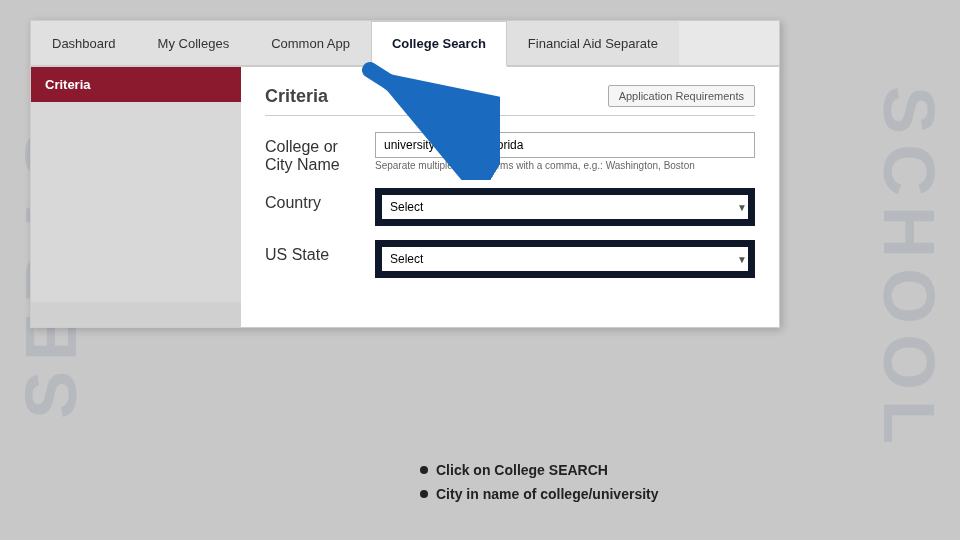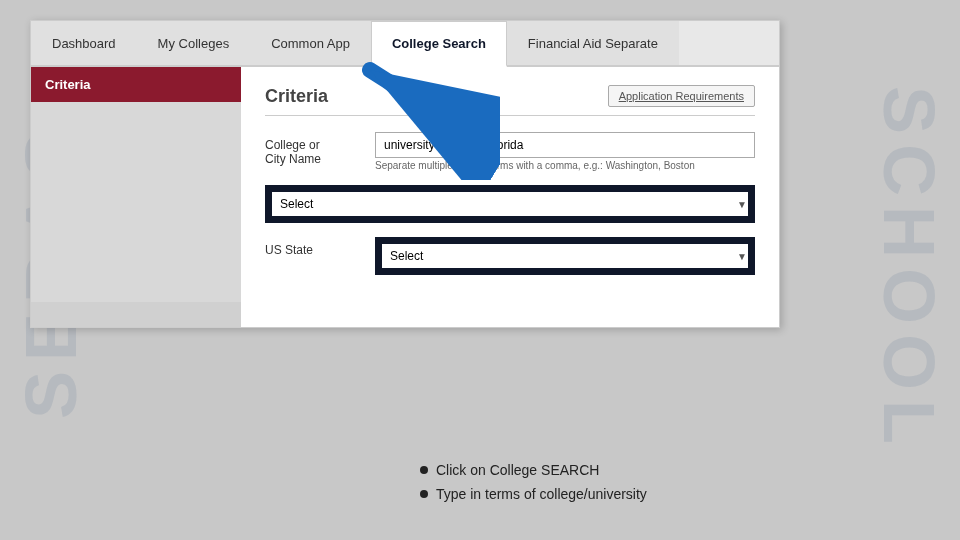--- a/index.html
+++ b/index.html
@@ -132,32 +132,31 @@
     }
 
     .app-req-btn {
       font-size: 11px;
       color: #555;
       border: 1px solid #aaa;
       padding: 4px 10px;
       background: #f5f5f5;
       cursor: pointer;
       border-radius: 2px;
-      text-decoration: underline;
     }
 
     .form-row {
       display: flex;
       align-items: flex-start;
       margin-bottom: 14px;
     }
 
     .form-label {
       width: 110px;
-      font-size: 12px;
+      font-size: 16px;
       color: #333;
       padding-top: 6px;
       flex-shrink: 0;
     }
 
     .form-field {
       flex: 1;
     }
 
     .form-input {
@@ -215,21 +214,21 @@
       bottom: 30px;
       left: 420px;
       z-index: 5;
     }
 
     .bullet-item {
       display: flex;
       align-items: center;
       margin-bottom: 8px;
       font-size: 14px;
-      font-weight: normal;
+      font-weight: bold;
       color: #222;
     }
 
     .bullet-dot {
       width: 8px;
       height: 8px;
       background: #222;
       border-radius: 50%;
       margin-right: 8px;
       flex-shrink: 0;
@@ -266,20 +265,21 @@
 
       <div class="form-row">
         <div class="form-label">College or<br>City Name</div>
         <div class="form-field">
           <input type="text" class="form-input" value="university of central florida" style="">
           <div class="form-hint">Separate multiple search terms with a comma, e.g.: Washington, Boston</div>
         </div>
       </div>
 
       <div class="form-row">
+        <div class="form-label">Country</div>
         <div class="form-field">
           <div class="select-wrapper">
             <select class="form-select">
               <option>Select</option>
             </select>
             <span class="select-arrow">▼</span>
           </div>
         </div>
       </div>
 
@@ -311,15 +311,15 @@
   </svg>
 </div>
 
 <div class="bullets-area">
   <div class="bullet-item">
     <div class="bullet-dot"></div>
     <span>Click on College SEARCH</span>
   </div>
   <div class="bullet-item">
     <div class="bullet-dot"></div>
-    <span>Type in terms of college/university</span>
+    <span>City in name of college/university</span>
   </div>
 </div>
 
 </body></html>

